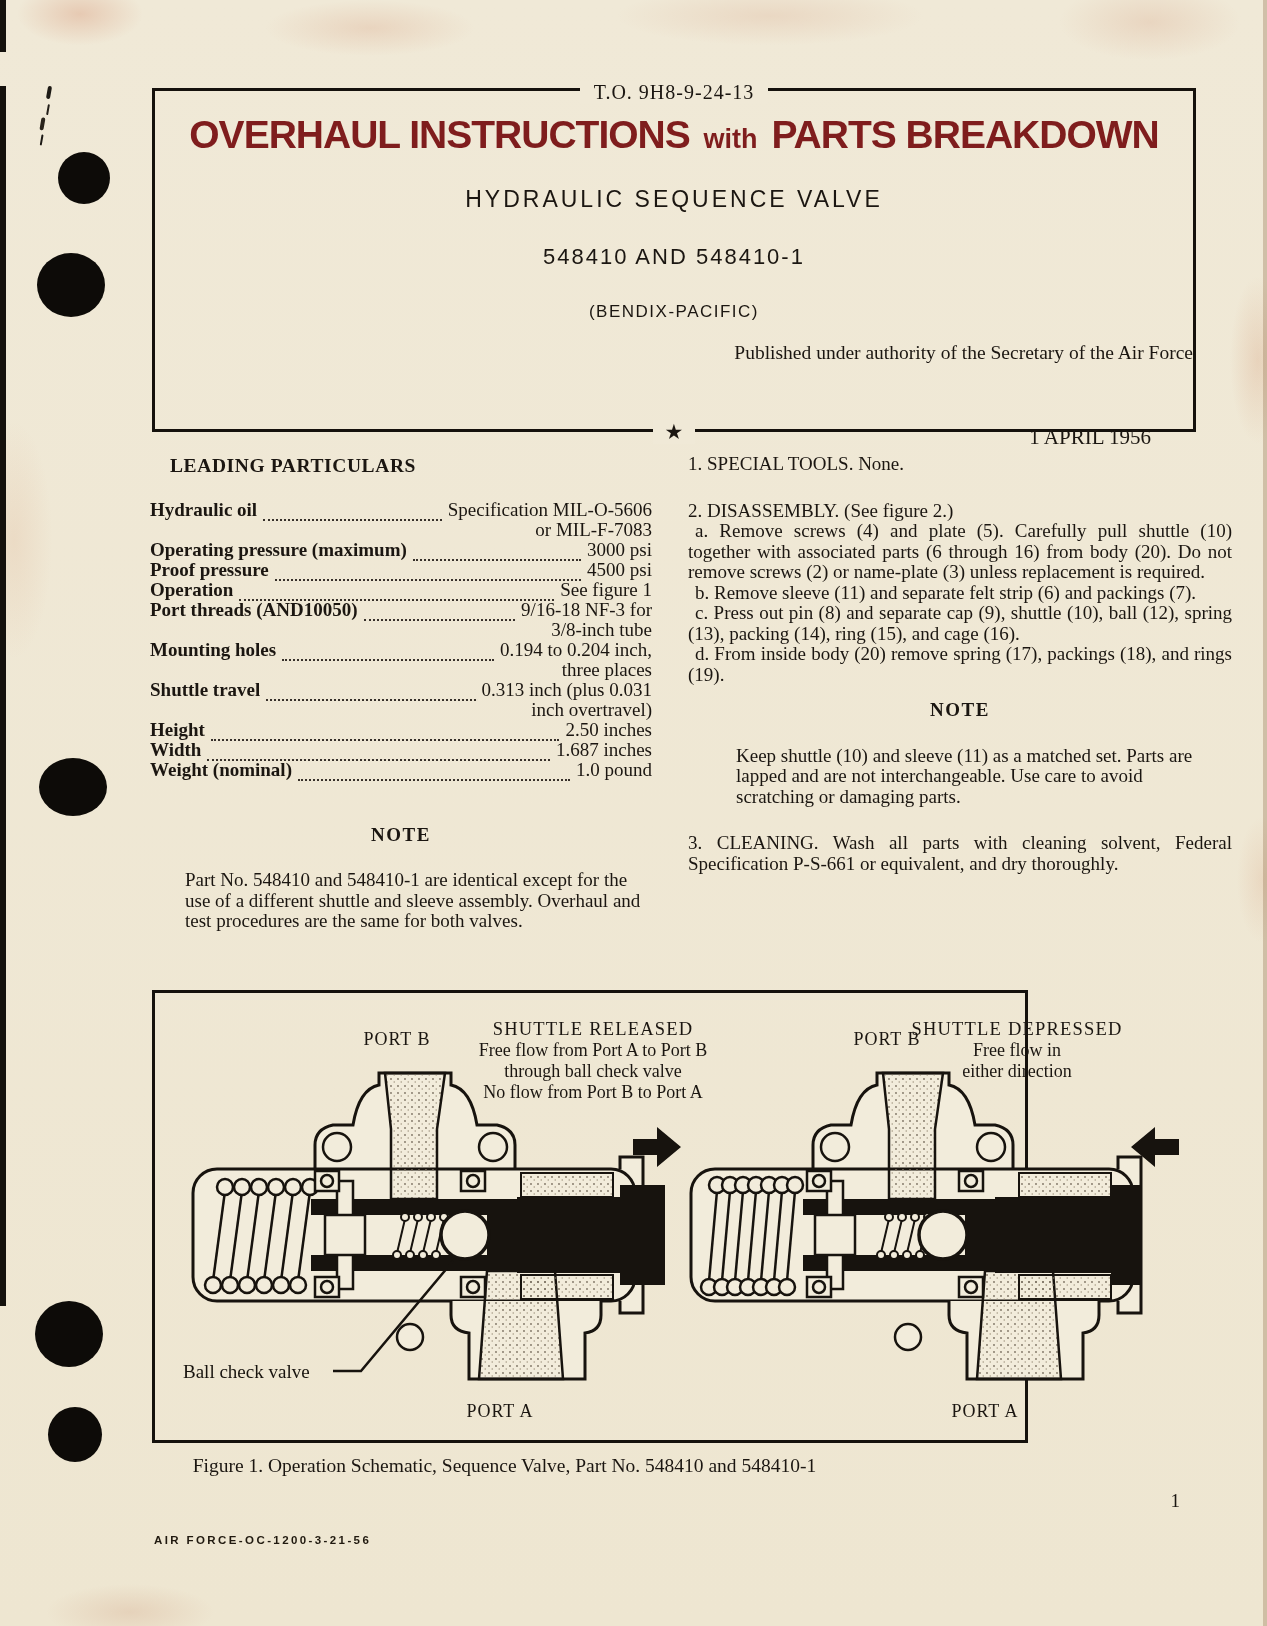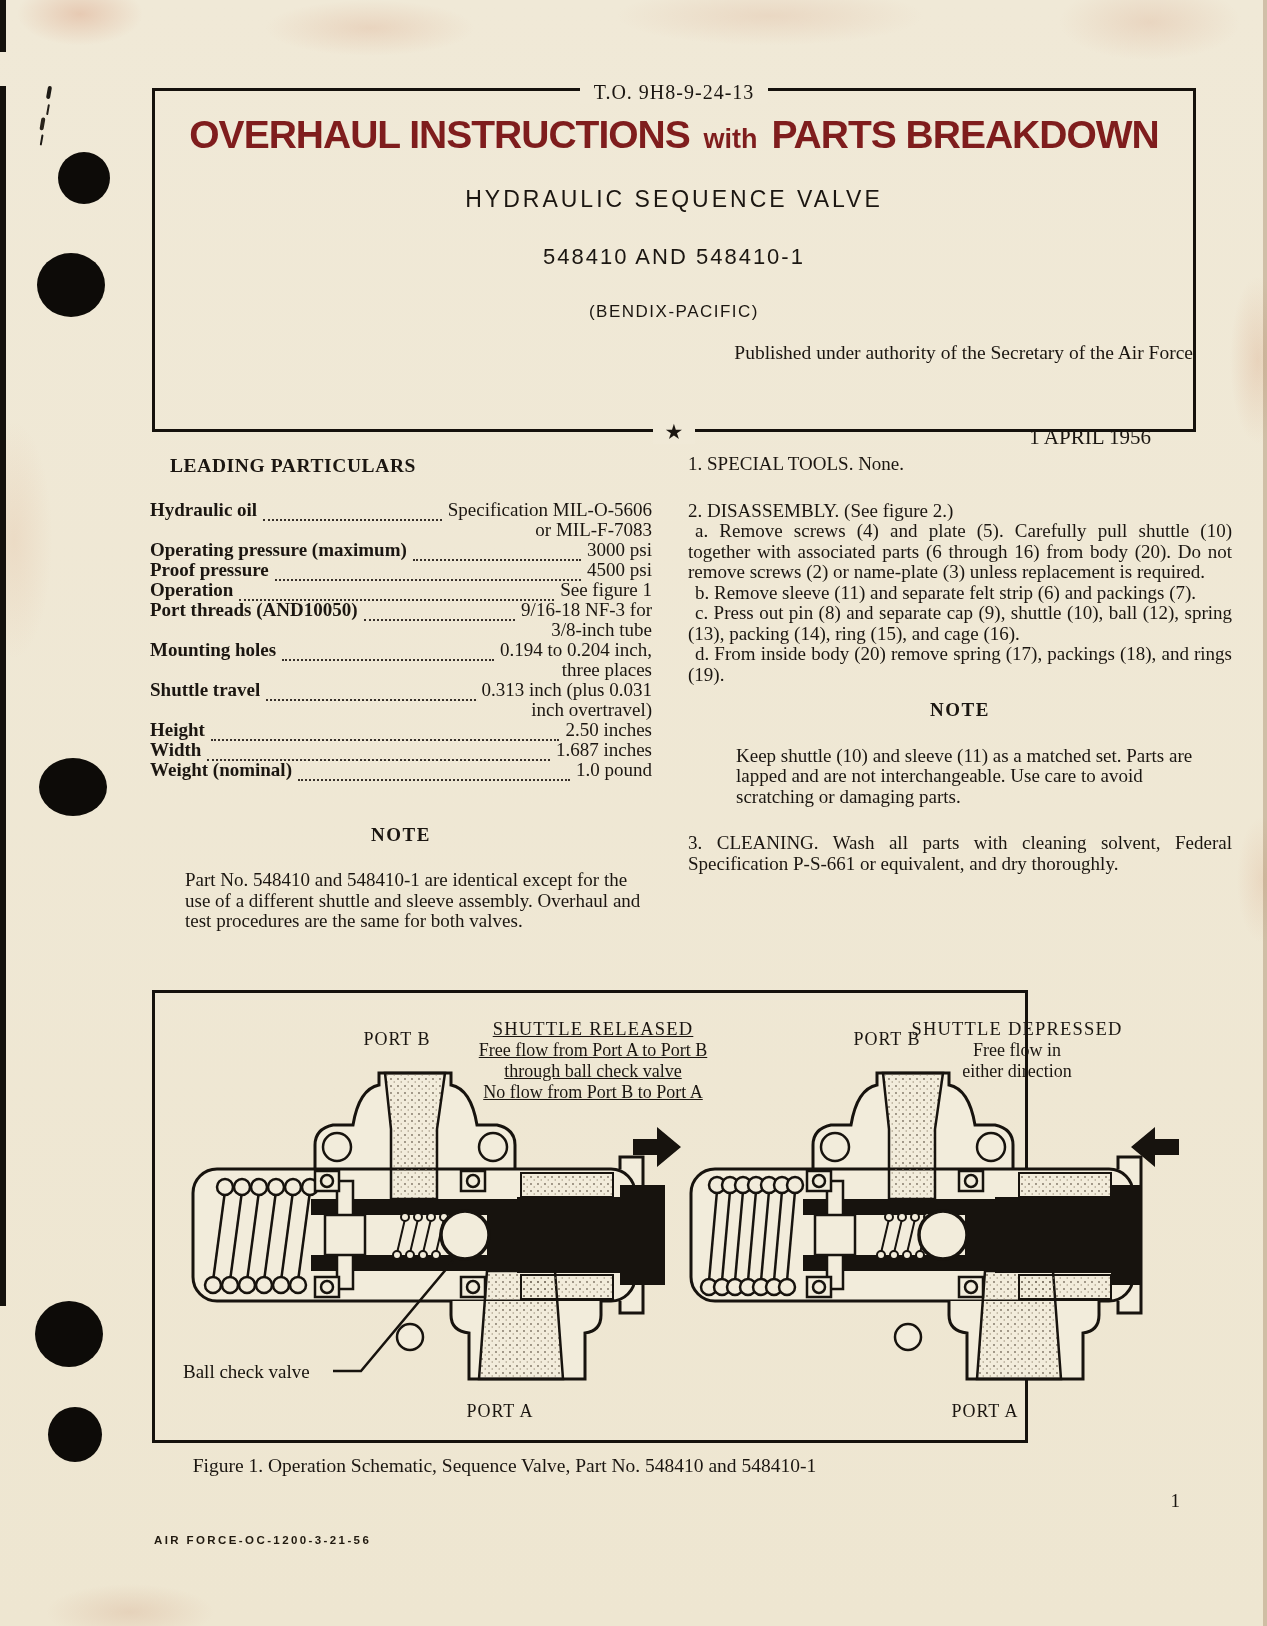--- a/index.html
+++ b/index.html
@@ -195,21 +195,21 @@
   <p class="step">c.  Press out pin (8) and separate cap (9), shuttle (10), ball (12), spring (13), packing (14), ring (15), and cage (16).</p>
   <p class="step">d.  From inside body (20) remove spring (17), packings (18), and rings (19).</p>
   <div class="note-heading">NOTE</div>
   <div class="note-body">Keep shuttle (10) and sleeve (11) as a matched set. Parts are lapped and are not interchangeable. Use care to avoid scratching or damaging parts.</div>
   <p class="p-cleaning">3.  CLEANING.  Wash all parts with cleaning solvent, Federal Specification P-S-661 or equivalent, and dry thoroughly.</p>
 </div>
 
 <div class="figure-box">
 
   <div class="fig-label" style="left:242px;top:36px;">PORT B</div>
-  <div class="fig-state" style="left:438px;top:26px;text-decoration:underline;">
+  <div class="fig-state" style="left:438px;top:26px;">
     <div class="state-title">SHUTTLE RELEASED</div>
     <div>Free flow from Port A to Port B</div>
     <div>through ball check valve</div>
     <div>No flow from Port B to Port A</div>
   </div>
   <div class="fig-label" style="left:732px;top:36px;">PORT B</div>
   <div class="fig-state" style="left:862px;top:26px;">
     <div class="state-title">SHUTTLE DEPRESSED</div>
     <div>Free flow in</div>
     <div>either direction</div>

